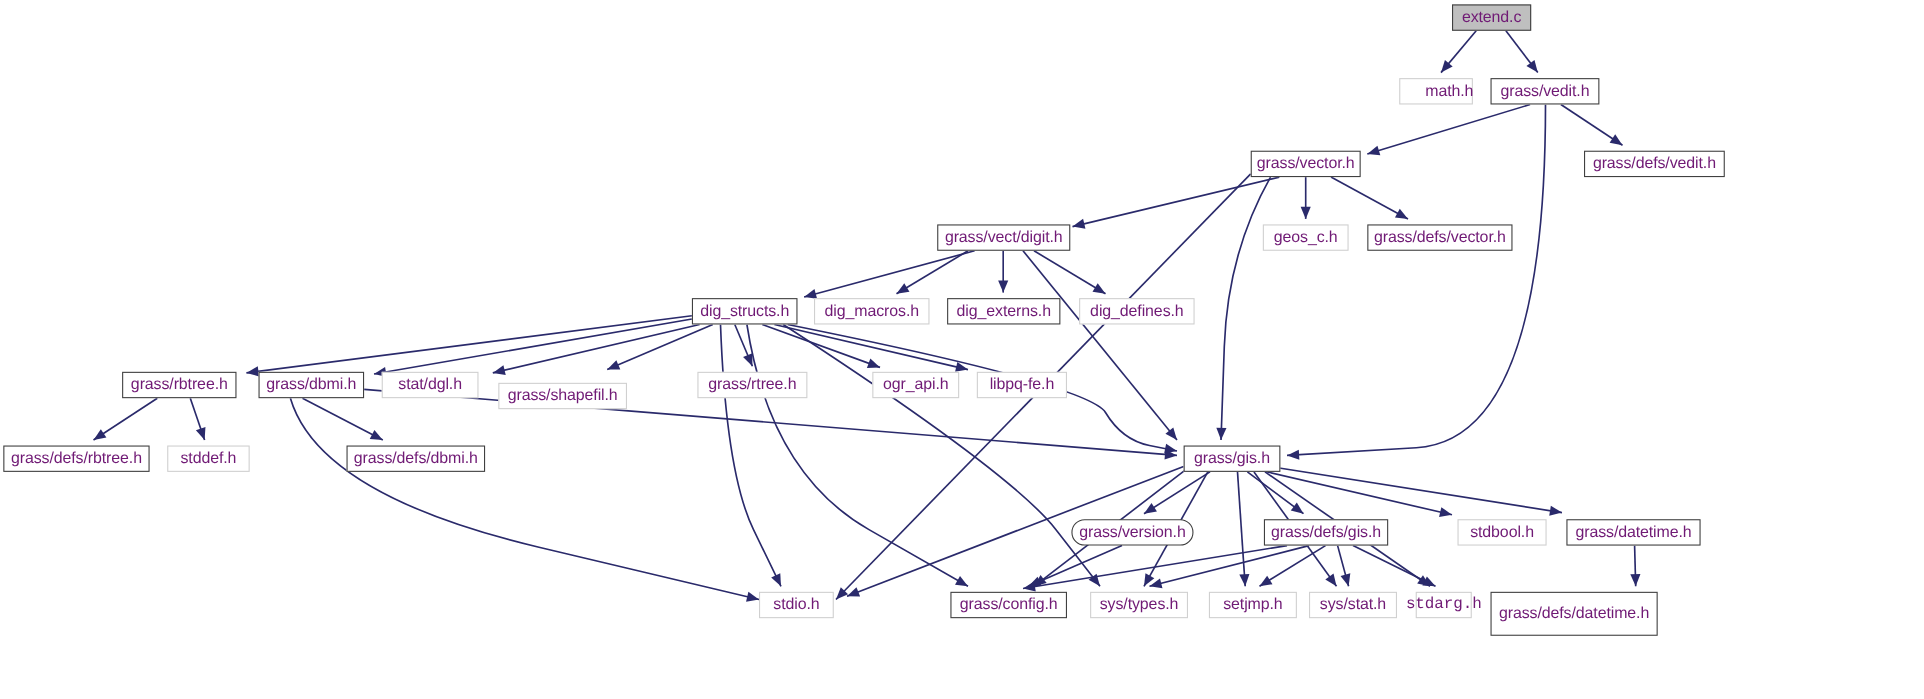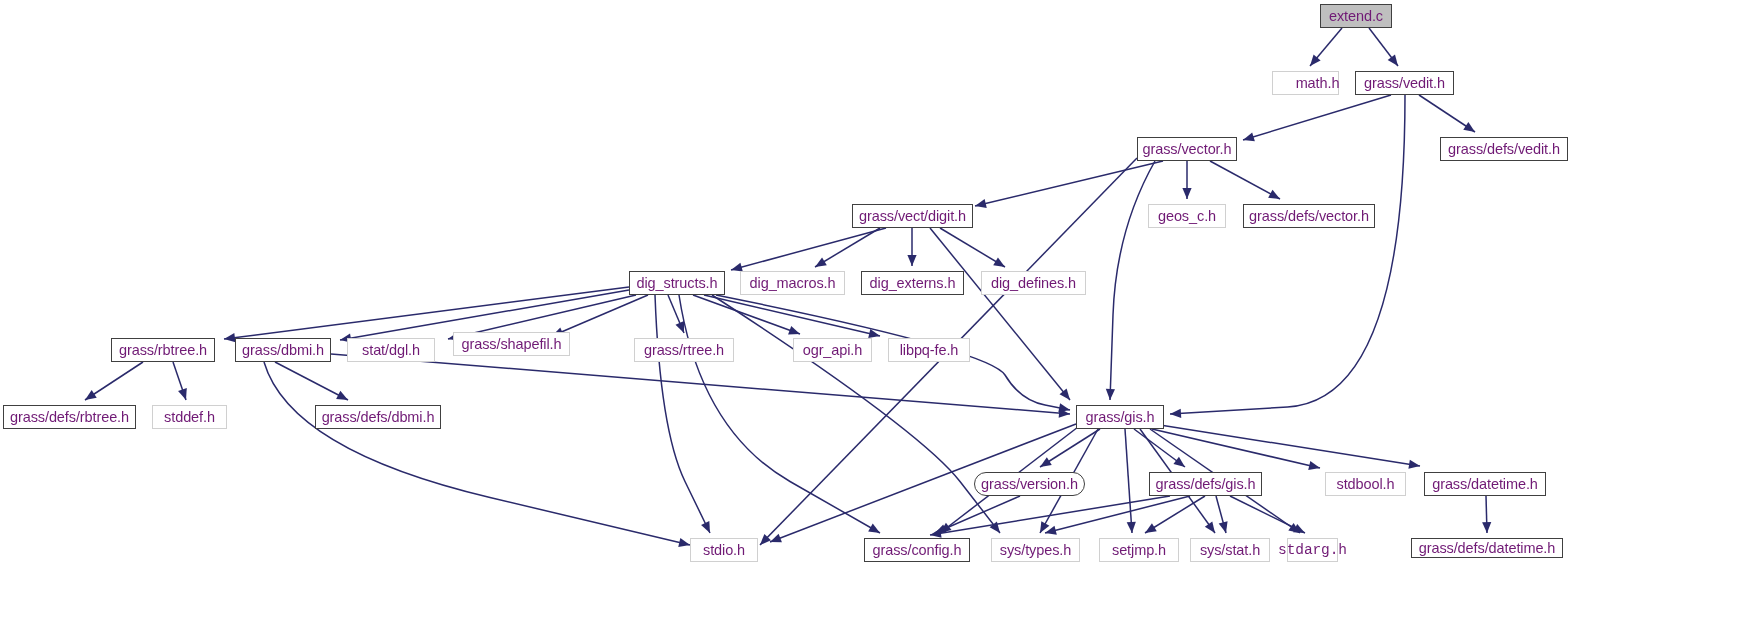--- a/index.html
+++ b/index.html
@@ -161,32 +161,32 @@
     <div class="node hdr" style="left: 852px; top: 204px; width: 121px; height: 24px;">grass/vect/digit.h</div>
     <div class="node sys" style="left: 1148px; top: 204px; width: 78px; height: 24px;">geos_c.h</div>
     <div class="node hdr" style="left: 1243px; top: 204px; width: 132px; height: 24px;">grass/defs/vector.h</div>
     <div class="node hdr" style="left: 629px; top: 271px; width: 96px; height: 24px;">dig_structs.h</div>
     <div class="node sys" style="left: 740px; top: 271px; width: 105px; height: 24px;">dig_macros.h</div>
     <div class="node hdr" style="left: 861px; top: 271px; width: 103px; height: 24px;">dig_externs.h</div>
     <div class="node sys" style="left: 981px; top: 271px; width: 105px; height: 24px;">dig_defines.h</div>
     <div class="node hdr" style="left: 111px; top: 338px; width: 104px; height: 24px;">grass/rbtree.h</div>
     <div class="node hdr" style="left: 235px; top: 338px; width: 96px; height: 24px;">grass/dbmi.h</div>
     <div class="node sys" style="left: 347px; top: 338px; width: 88px; height: 24px;">stat/dgl.h</div>
-    <div class="node sys" style="left: 453px; top: 332px; width: 117px; height: 24px;">grass/shapefil.h</div>
+    <div class="node sys" style="left: 453px; top: 348px; width: 117px; height: 24px;">grass/shapefil.h</div>
     <div class="node sys" style="left: 634px; top: 338px; width: 100px; height: 24px;">grass/rtree.h</div>
     <div class="node sys" style="left: 793px; top: 338px; width: 79px; height: 24px;">ogr_api.h</div>
     <div class="node sys" style="left: 888px; top: 338px; width: 82px; height: 24px;">libpq-fe.h</div>
     <div class="node hdr" style="left: 3px; top: 405px; width: 133px; height: 24px;">grass/defs/rbtree.h</div>
     <div class="node sys" style="left: 152px; top: 405px; width: 75px; height: 24px;">stddef.h</div>
     <div class="node hdr" style="left: 315px; top: 405px; width: 126px; height: 24px;">grass/defs/dbmi.h</div>
     <div class="node hdr" style="left: 1076px; top: 405px; width: 88px; height: 24px;">grass/gis.h</div>
     <div class="node hdr" style="left: 974px; top: 472px; width: 111px; height: 24px; border-radius: 12px;">grass/version.h</div>
     <div class="node hdr" style="left: 1149px; top: 472px; width: 113px; height: 24px;">grass/defs/gis.h</div>
     <div class="node sys" style="left: 1325px; top: 472px; width: 81px; height: 24px;">stdbool.h</div>
     <div class="node hdr" style="left: 1424px; top: 472px; width: 122px; height: 24px; text-align: right;">grass/datetime.h</div>
     <div class="node sys" style="left: 690px; top: 538px; width: 68px; height: 24px;">stdio.h</div>
     <div class="node hdr" style="left: 864px; top: 538px; width: 106px; height: 24px;">grass/config.h</div>
     <div class="node sys" style="left: 991px; top: 538px; width: 89px; height: 24px;">sys/types.h</div>
     <div class="node sys" style="left: 1099px; top: 538px; width: 80px; height: 24px;">setjmp.h</div>
     <div class="node sys" style="left: 1190px; top: 538px; width: 80px; height: 24px;">sys/stat.h</div>
     <div class="node sys" style="left: 1287px; top: 538px; width: 51px; height: 24px; font-family: Liberation Mono, monospace;">stdarg.h</div>
-    <div class="node hdr" style="left: 1411px; top: 538px; width: 152px; height: 20px;">grass/defs/datetime.h</div>
+    <div class="node hdr" style="left: 1355px; top: 538px; width: 152px; height: 40px;">grass/defs/datetime.h</div>
   </div>
 
 </body></html>

